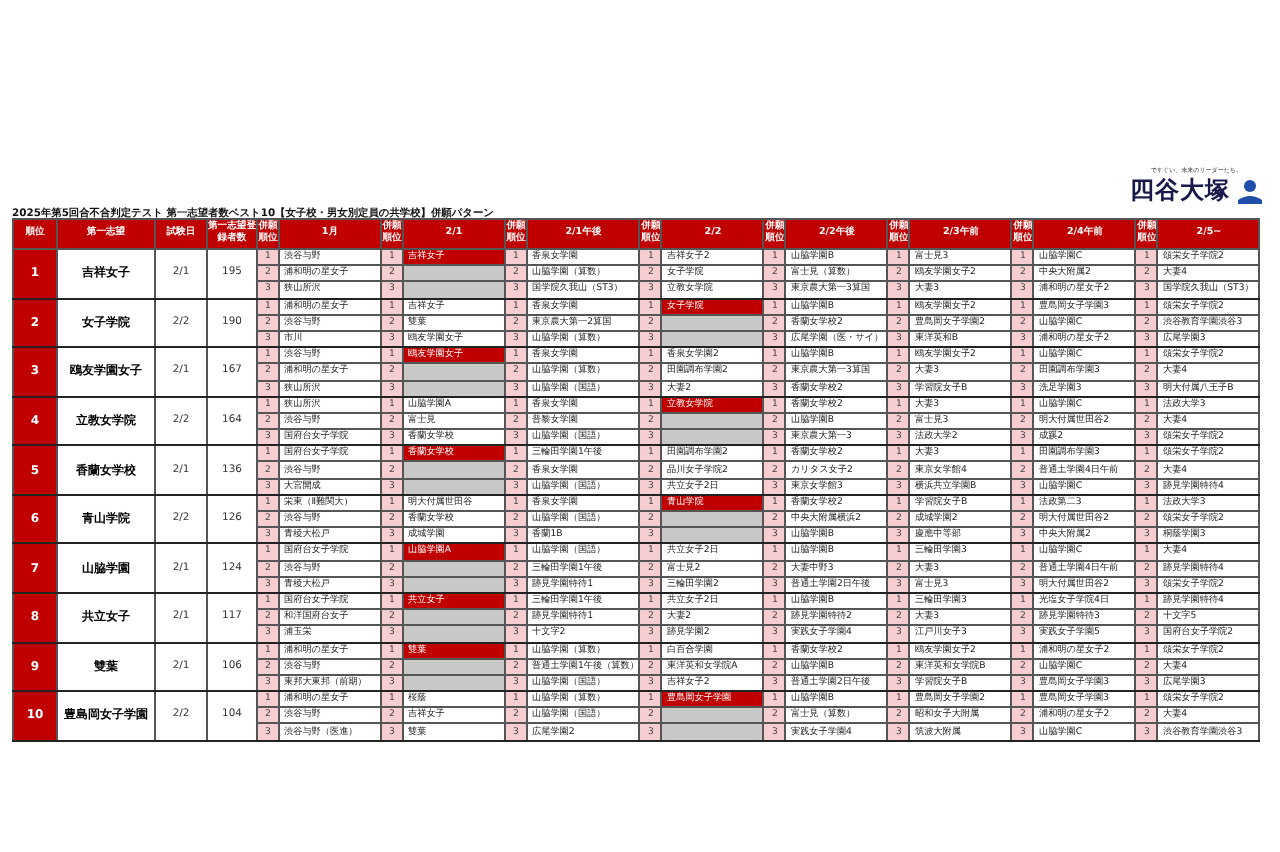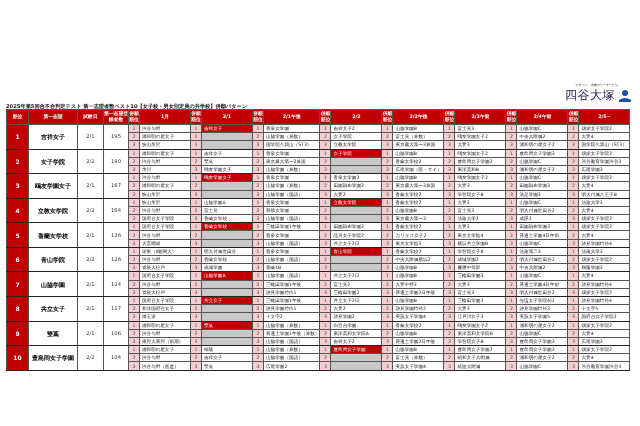--- a/index.html
+++ b/index.html
@@ -1,19 +1,19 @@
 <!DOCTYPE html>
 <html><head>
 <meta charset="utf-8">
 <style>
   html, body { margin:0; padding:0; background:#ffffff; }
   body { width:640px; height:426px; position:relative; overflow:hidden; font-family:"DejaVu Sans", sans-serif; }
   .logo { position:absolute; left:555px; top:83px; width:80px; height:22px; }
   .logo .tag { position:absolute; right:14px; top:0; font-size:3px; color:#333; white-space:nowrap; }
-  .logo .name { position:absolute; right:20px; top:4px; font-size:12px; font-weight:normal; color:#1a1a4a; letter-spacing:0.5px; }
+  .logo .name { position:absolute; right:20px; top:4px; font-size:12px; font-weight:bold; color:#1a1a4a; letter-spacing:0.5px; }
   .logo .mark { position:absolute; right:4px; top:6px; width:12px; height:14px; }
   .title { position:absolute; left:6px; top:103px; font-size:5.2px; font-weight:bold; color:#111; white-space:nowrap; }
   table { position:absolute; left:6px; top:109px; border-collapse:collapse; table-layout:fixed; }
   td, th { padding:0; border:0.5px solid #555; font-size:4.6px; height:7.2px; line-height:7px; overflow:hidden; white-space:nowrap; }
   th { background:#c00000; color:#fff; font-weight:bold; text-align:center; height:14px; line-height:6px; font-size:4.8px; white-space:normal; }
   td.rank { background:#c00000; color:#fff; font-weight:bold; text-align:center; font-size:6px; border-bottom:1px solid #222; }
   td.school { text-align:center; font-weight:bold; font-size:6px; border-bottom:1px solid #222; }
   td.date, td.count { text-align:center; color:#333; font-size:5.2px; border-bottom:1px solid #222; }
   td.n { background:#f6cdd0; color:#444; text-align:center; }
   td.c { padding-left:2px; color:#222; }

